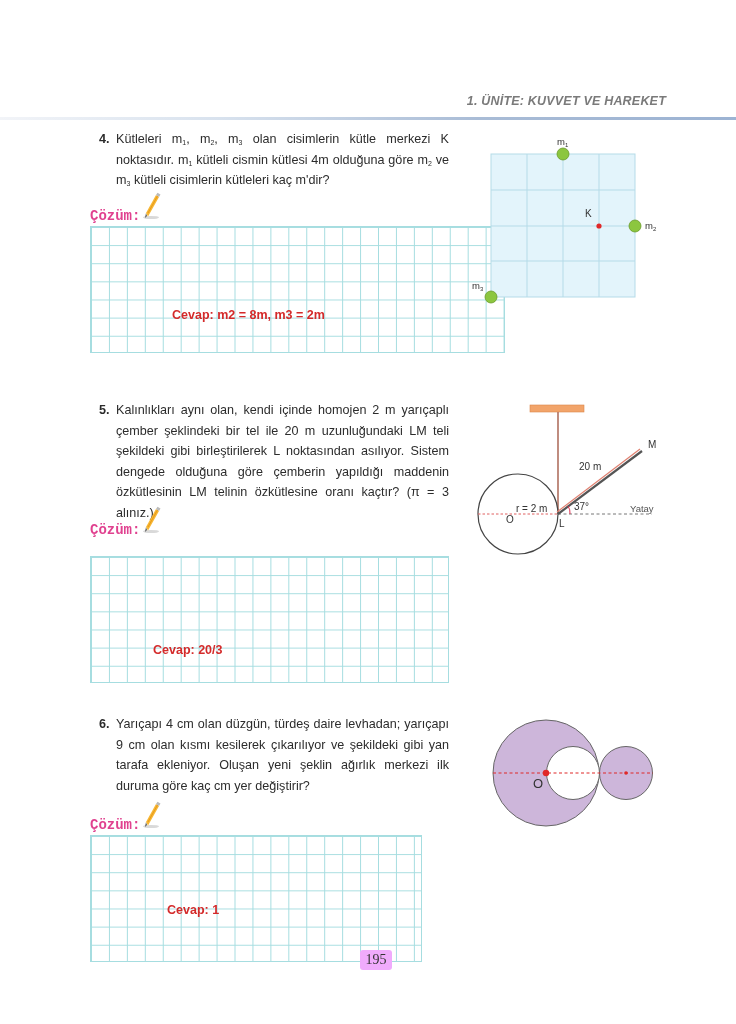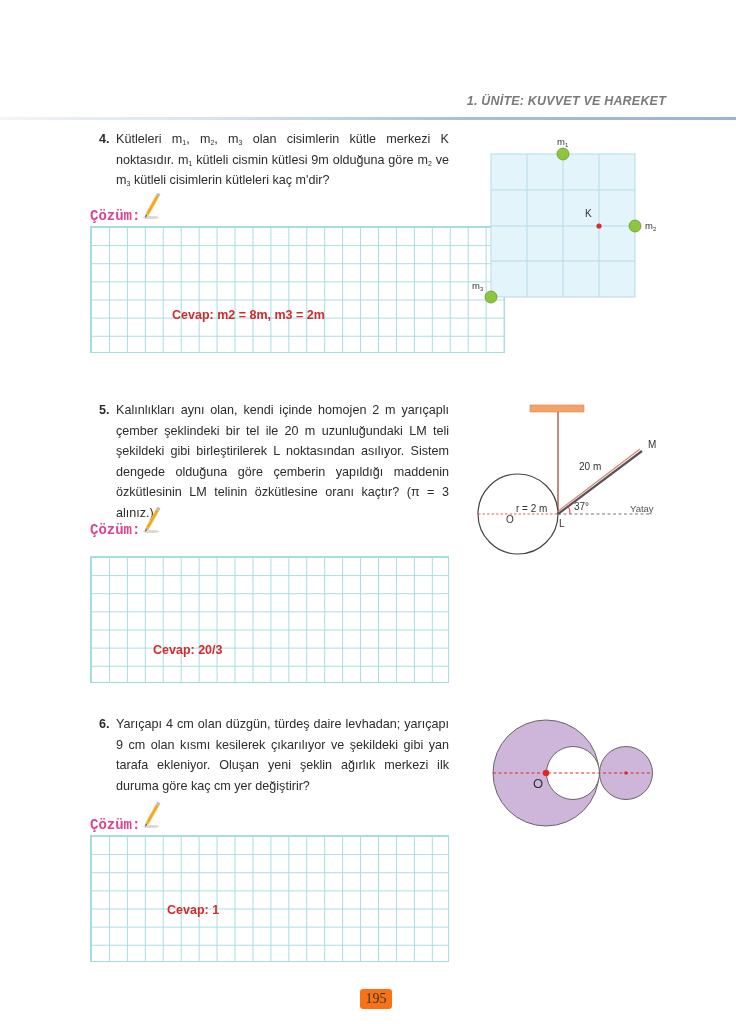--- a/index.html
+++ b/index.html
@@ -38,36 +38,36 @@
       background-image:
         linear-gradient(to right, #a6dde0 1px, transparent 1px),
         linear-gradient(to bottom, #a6dde0 1px, transparent 1px);
       box-sizing: border-box;
     }
     .answer {
       font-size: 12.5px; font-weight: bold; color: #d42a2a;
       white-space: nowrap;
     }
     .page-num {
-      left: 360px; top: 961px; width: 32px; height: 20px;
-      background: #f97316; border-radius: 3px;
+      left: 360px; top: 922px; width: 32px; height: 20px;
+      background: #f0abfc; border-radius: 3px;
       text-align: center; line-height: 20px;
       font-family: "Liberation Serif", serif; font-size: 14px; color: #333;
     }
     svg text { font-family: "Liberation Sans", sans-serif; }
   </style>
 </head>
 <body>
 
 <div class="abs header-title">1. ÜNİTE:  KUVVET VE HAREKET</div>
 <div class="abs header-line"></div>
 
 <div class="abs question" style="left:116px; top:101px; width:333px;">
   <span class="num">4.</span>
-  <span>Kütleleri m</span><sub>1</sub><span>, m</span><sub>2</sub><span>, m</span><sub>3</sub><span> olan cisimlerin kütle merkezi K noktasıdır. m</span><sub>1</sub><span> kütleli cismin kütlesi 9m olduğuna göre m</span><sub>2</sub><span> ve m</span><sub>3</sub><span> kütleli cisimlerin kütleleri kaç m'dir?</span>
+  <span>Kütleleri m</span><sub>1</sub><span>, m</span><sub>2</sub><span>, m</span><sub>3</sub><span> olan cisimlerin kütle merkezi K noktasıdır. m</span><sub>1</sub><span> kütleli cismin kütlesi 4m olduğuna göre m</span><sub>2</sub><span> ve m</span><sub>3</sub><span> kütleli cisimlerin kütleleri kaç m'dir?</span>
 </div>
 
 <div class="abs cozum" style="left:90px; top:168px; height:28px;">
   <span>Çözüm:</span>
   <span class="pencil">
     <svg width="22" height="28" viewBox="0 0 22 28">
       <ellipse cx="9" cy="25.5" rx="8" ry="1.6" fill="#d9d9d9"></ellipse>
       <polygon points="5,24 3,26 4,21" fill="#555"></polygon>
       <polygon points="4,21 6,24.5 17,5 14,3" fill="#f7b733"></polygon>
       <polygon points="14,3 17,5 18.5,2.5 15.5,0.8" fill="#bbbbbb"></polygon>
@@ -158,21 +158,21 @@
     <svg width="22" height="28" viewBox="0 0 22 28">
       <ellipse cx="9" cy="25.5" rx="8" ry="1.6" fill="#d9d9d9"></ellipse>
       <polygon points="5,24 3,26 4,21" fill="#555"></polygon>
       <polygon points="4,21 6,24.5 17,5 14,3" fill="#f7b733"></polygon>
       <polygon points="14,3 17,5 18.5,2.5 15.5,0.8" fill="#bbbbbb"></polygon>
       <line x1="6" y1="21" x2="15.5" y2="4" stroke="#e89a1c" stroke-width="1"></line>
     </svg>
   </span>
 </div>
 
-<div class="abs grid" style="left:90px; top:807px; width:359px; height:127px; background-size:17.95px 18.14px;padding-left:22px;">
+<div class="abs grid" style="left:90px; top:807px; width:332px; height:127px; background-size:17.95px 18.14px;padding-left:22px;">
   <div class="abs answer" style="left:76px; top:39px;">Cevap: 1</div>
 </div>
 
 <div class="abs" style="left:480px; top:670px; width:190px; height:150px;">
   <svg width="190" height="150" viewBox="0 0 190 150">
     <circle cx="66" cy="75" r="53" fill="#cdb6da" stroke="#666" stroke-width="1"></circle>
     <circle cx="93" cy="75" r="26.5" fill="#ffffff" stroke="#666" stroke-width="1"></circle>
     <circle cx="146" cy="75" r="26.5" fill="#cdb6da" stroke="#666" stroke-width="1"></circle>
     <line x1="13" y1="75" x2="173" y2="75" stroke="#e02828" stroke-width="1.2" stroke-dasharray="3,2.5"></line>
     <circle cx="66" cy="75" r="3.2" fill="#e02828"></circle>

